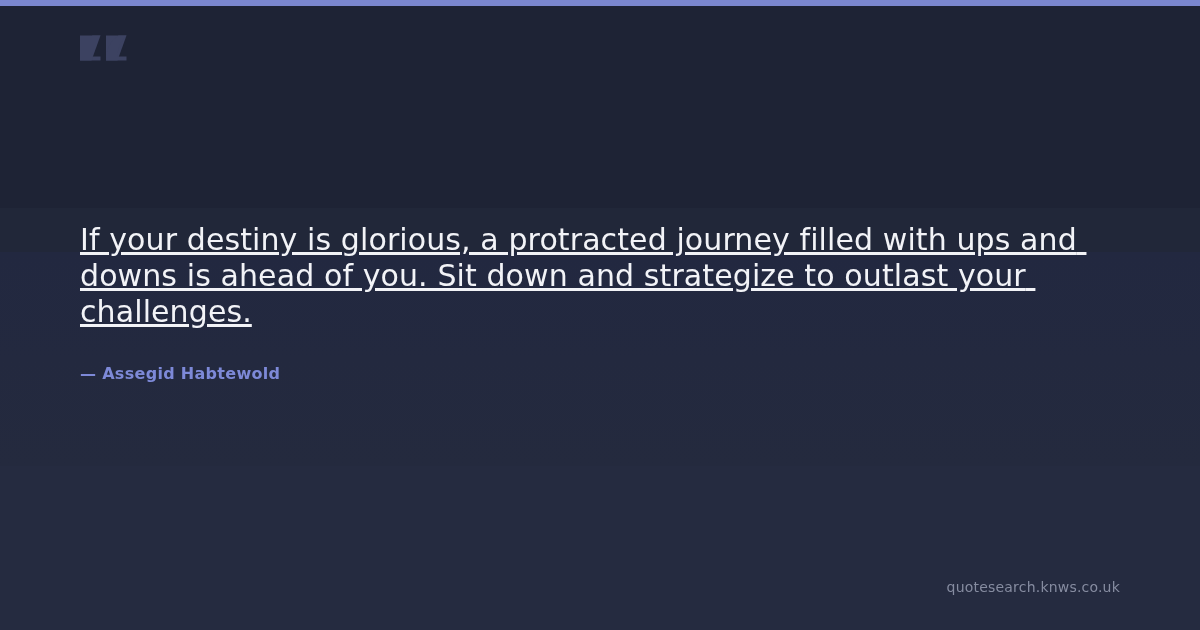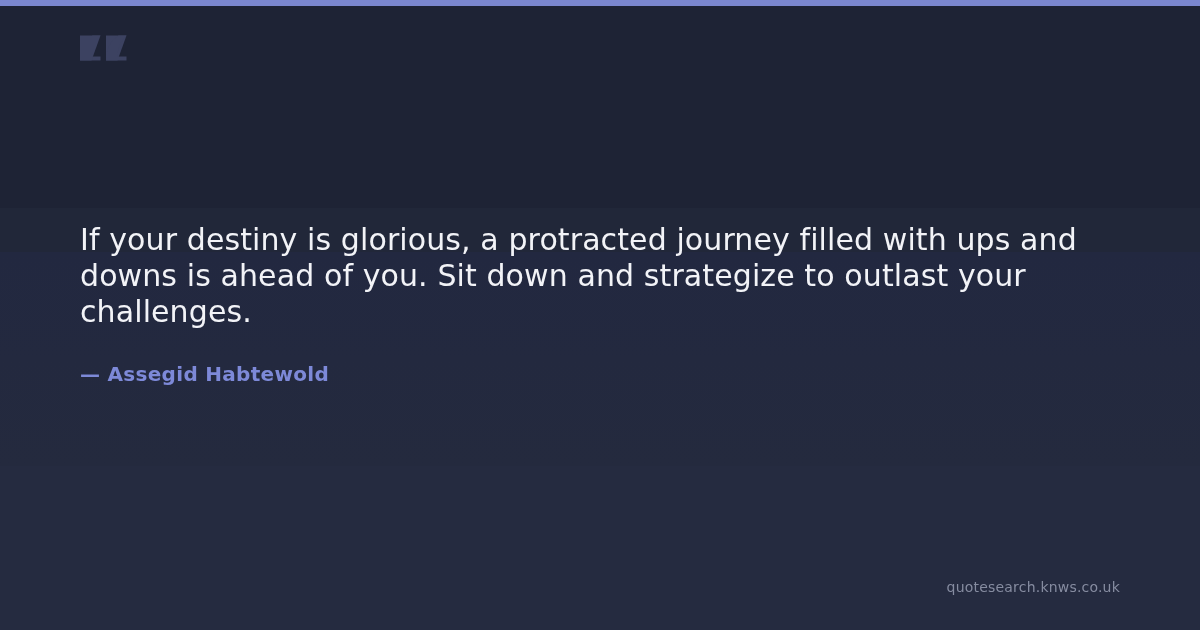--- a/index.html
+++ b/index.html
@@ -68,27 +68,28 @@
 
   .quote-text {
     margin: 0;
     color: #f2f3f7;
     font-size: 30px;
     line-height: 36px;
     font-weight: 400;
     letter-spacing: 0.1px;
     white-space: pre-wrap;
     font-family: "DejaVu Sans", "Liberation Sans", sans-serif;
+    text-decoration: underline;
   }
 
   .attribution {
     margin: 0;
     padding-top: 31px;
     color: #7d89d8;
-    font-size: 20px;
+    font-size: 16px;
     line-height: 26px;
     font-weight: bold;
     letter-spacing: 0.3px;
     font-family: "DejaVu Sans", "Liberation Sans", sans-serif;
   }
 
   
   .watermark {
     position: absolute;
     right: 80px;

